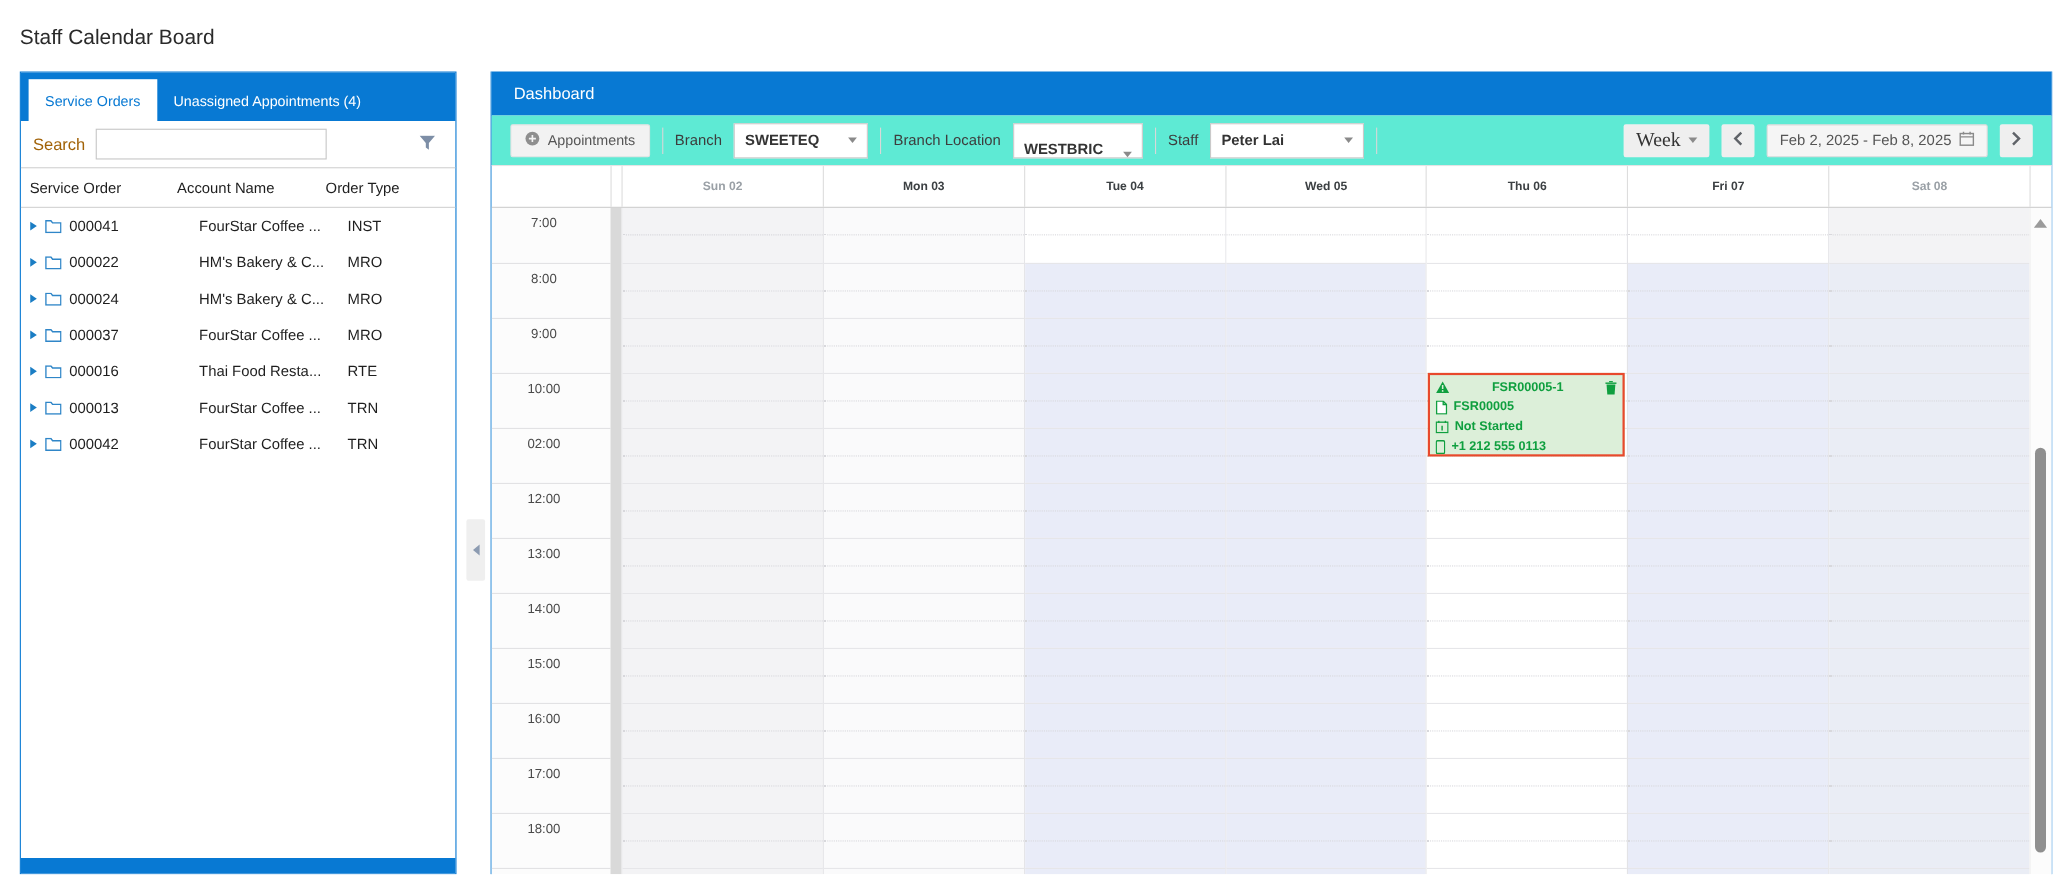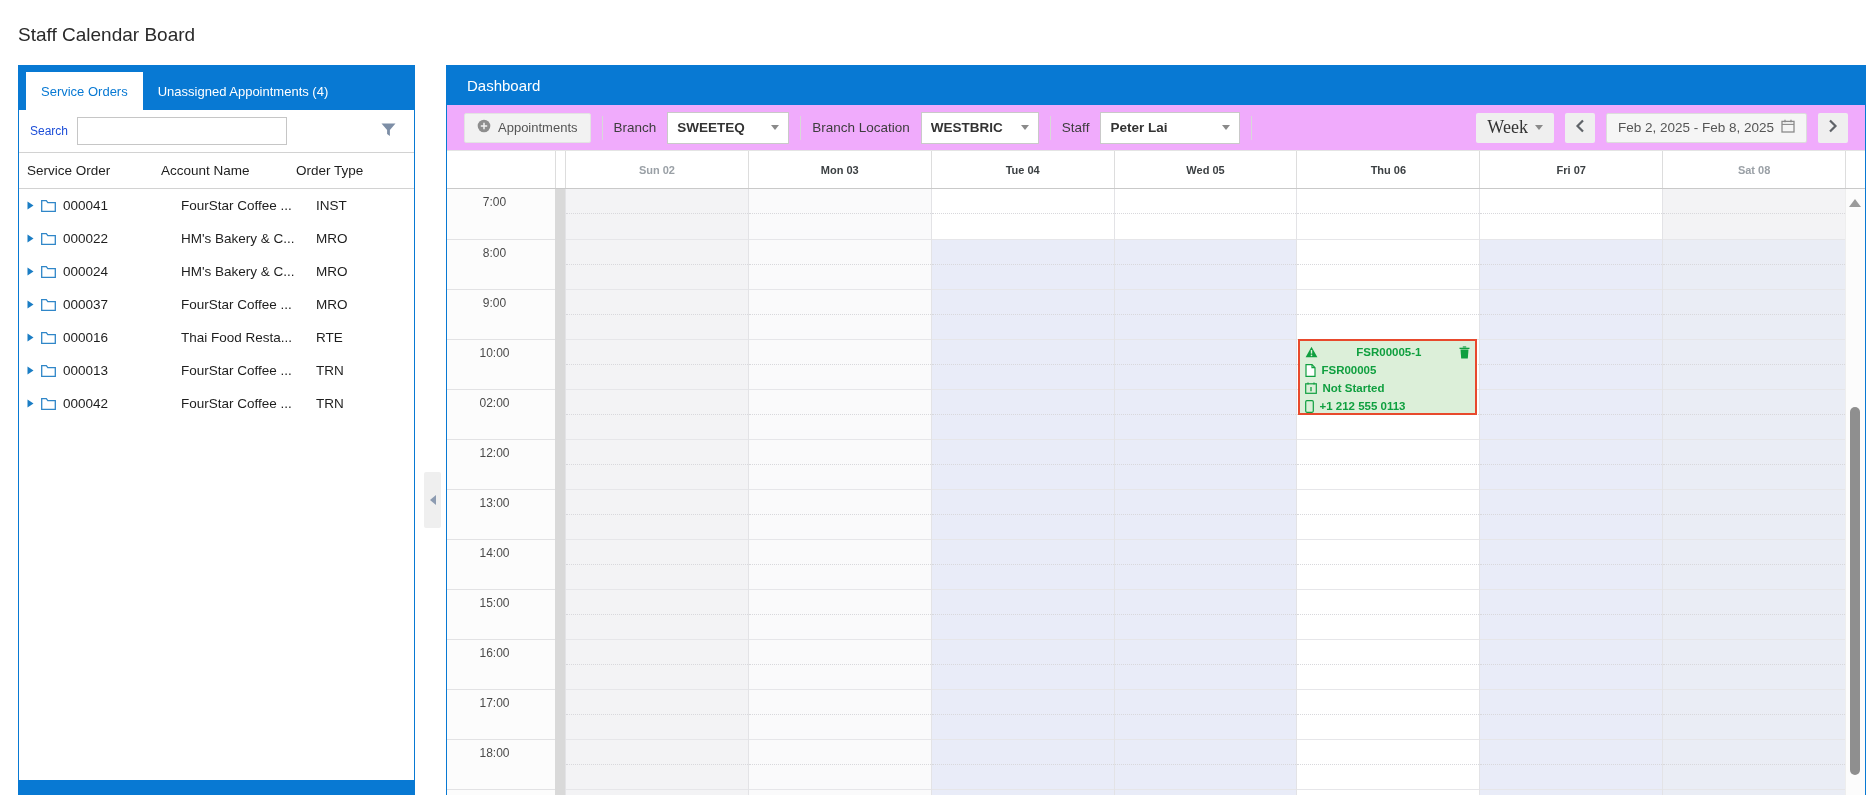--- a/index.html
+++ b/index.html
@@ -7,21 +7,21 @@
   .page{position:relative;width:1866px;height:795px;overflow:hidden;background:#fff;}
   .title{position:absolute;left:18px;top:24px;font-size:19px;font-weight:400;color:#2a2a2a;margin:0;}
 
   
   .left-panel{position:absolute;left:18px;top:65px;width:397px;height:730px;border:1px solid #0879d3;
     box-sizing:border-box;display:flex;flex-direction:column;background:#fff;}
   .tabbar{height:44px;flex:none;background:#0879d3;display:flex;align-items:flex-end;padding-left:7px;}
   .tab{font-size:13px;padding:0 15px;color:#fff;height:38px;display:flex;align-items:center;cursor:pointer;white-space:nowrap;}
   .tab.active{background:#fff;color:#0879d3;}
   .search-row{height:42px;flex:none;display:flex;align-items:center;padding:0 11px;gap:9px;}
-  .search-label{font-size:12px;color:#1d4ed8;}
+  .search-label{font-size:15px;color:#a16207;}
   .search-input{width:196px;height:26px;border:1px solid #c6c6c6;font:13px "Liberation Sans",sans-serif;padding:0 6px;outline:none;}
   .filter-btn{margin-left:auto;width:30px;height:26px;background:transparent;border:none;display:flex;align-items:center;justify-content:center;cursor:pointer;padding:0;}
   .thead{height:35px;flex:none;border-top:1px solid #d2d2d2;border-bottom:1px solid #d2d2d2;display:flex;align-items:center;
     padding-left:8px;font-size:13.5px;color:#1e1e1e;}
   .th0{width:134px;}.th1{width:135px;}.th2{flex:1;}
   .tbody{flex:1;overflow:hidden;}
   .trow{height:33px;display:flex;align-items:center;padding-left:8px;font-size:13.5px;color:#1e1e1e;cursor:pointer;}
   .cell-order{width:154px;display:flex;align-items:center;gap:7px;}
   .caret-ic,.folder-ic,.aic{display:flex;flex:none;}
   .cell-account{width:135px;white-space:nowrap;overflow:hidden;}
@@ -30,29 +30,29 @@
 
   
   .collapse-handle{position:absolute;left:424px;top:472px;width:17px;height:56px;background:#efefef;border-radius:2px;
     display:flex;align-items:center;justify-content:center;cursor:pointer;}
   .handle-tri{width:0;height:0;border-top:5px solid transparent;border-bottom:5px solid transparent;border-right:6px solid #8c9bb1;}
 
   
   .right-panel{position:absolute;left:446px;top:65px;width:1420px;height:730px;border-left:1px solid #0879d3;
     border-right:1px solid #0879d3;box-sizing:border-box;display:flex;flex-direction:column;background:#fff;}
   .dash-header{height:40px;flex:none;background:#0879d3;color:#fff;font-size:15px;display:flex;align-items:center;padding-left:20px;}
-  .toolbar{height:45px;flex:none;display:flex;align-items:center;padding:0 17px;gap:11px;background:#f0abfc;}
+  .toolbar{height:45px;flex:none;display:flex;align-items:center;padding:0 17px;gap:11px;background:#5eead4;}
   .btn{display:flex;align-items:center;gap:7px;height:30px;border-radius:2px;cursor:pointer;font-family:inherit;box-sizing:border-box;}
   .btn-appts{background:#f2f2f2;border:1px solid #e3e3e3;padding:0 12px;font-size:13px;color:#555;}
   .sep{width:1px;height:24px;background:#d8d8d8;flex:none;}
   .tlabel{font-size:13.5px;color:#3d3d3d;white-space:nowrap;}
   .select{height:32px;border:1px solid #c9c9c9;background:#fff;display:flex;align-items:center;padding:0 9px;gap:8px;
     font-size:13.5px;font-weight:600;color:#333;cursor:pointer;box-sizing:border-box;}
   .select .val{overflow:hidden;white-space:nowrap;}
-  .w-branch{width:122px;}.w-loc{width:118px;}.w-staff{width:140px;}
+  .w-branch{width:122px;}.w-loc{width:118px;align-items:flex-end;}.w-staff{width:140px;}
   .select .caret{margin-left:auto;}
   .caret{width:0;height:0;border-left:4.5px solid transparent;border-right:4.5px solid transparent;border-top:5px solid #8a8a8a;flex:none;}
   .spacer{flex:1;}
   .btn-week{background:#efefef;border:none;padding:0 11px;font-size:18px;color:#333;font-family:Liberation Serif, serif;}
   .btn-nav{background:#efefef;border:none;width:30px;justify-content:center;}
   .btn-date{background:#f5f5f5;border:1px solid #dcdcdc;padding:0 11px;font-size:13.5px;color:#555;}
 
   .cal-header{height:37px;flex:none;display:flex;border-top:1px solid #e4e4e4;border-bottom:1px solid #c9c9c9;background:#fff;}
   .gutter-head{width:108px;flex:none;}
   .strip-head{width:10px;flex:none;border-left:1px solid #ddd;box-sizing:border-box;}

